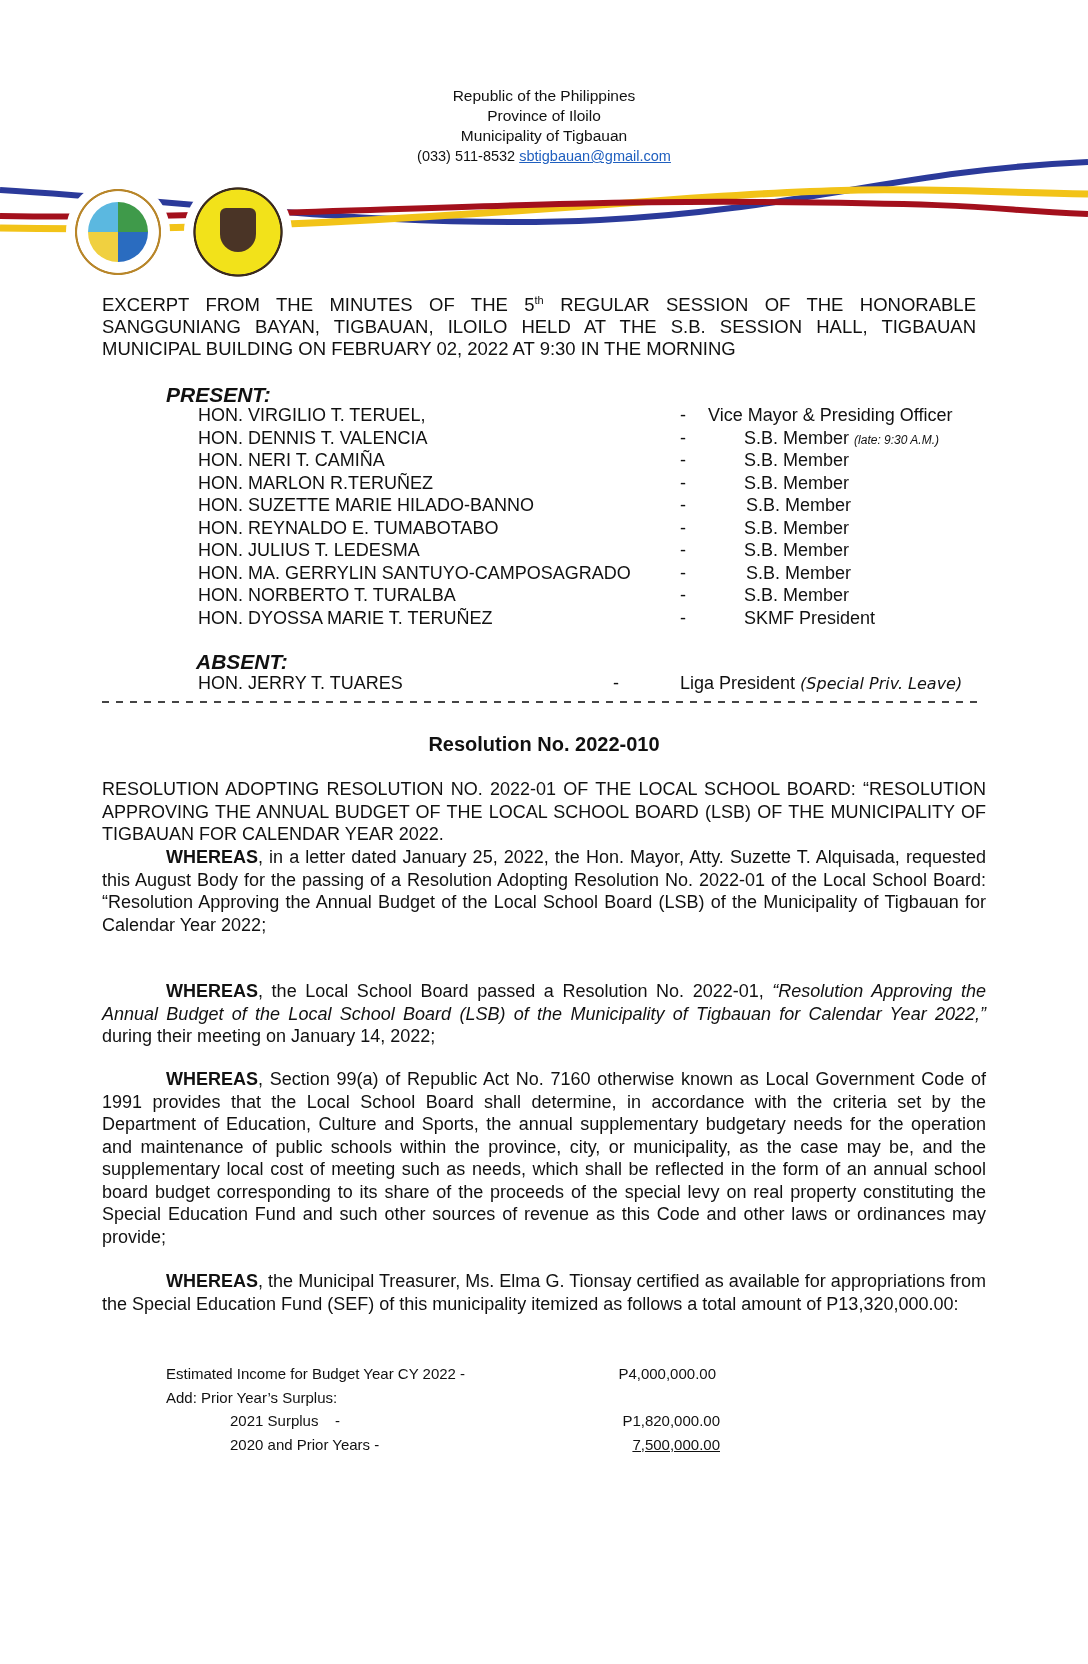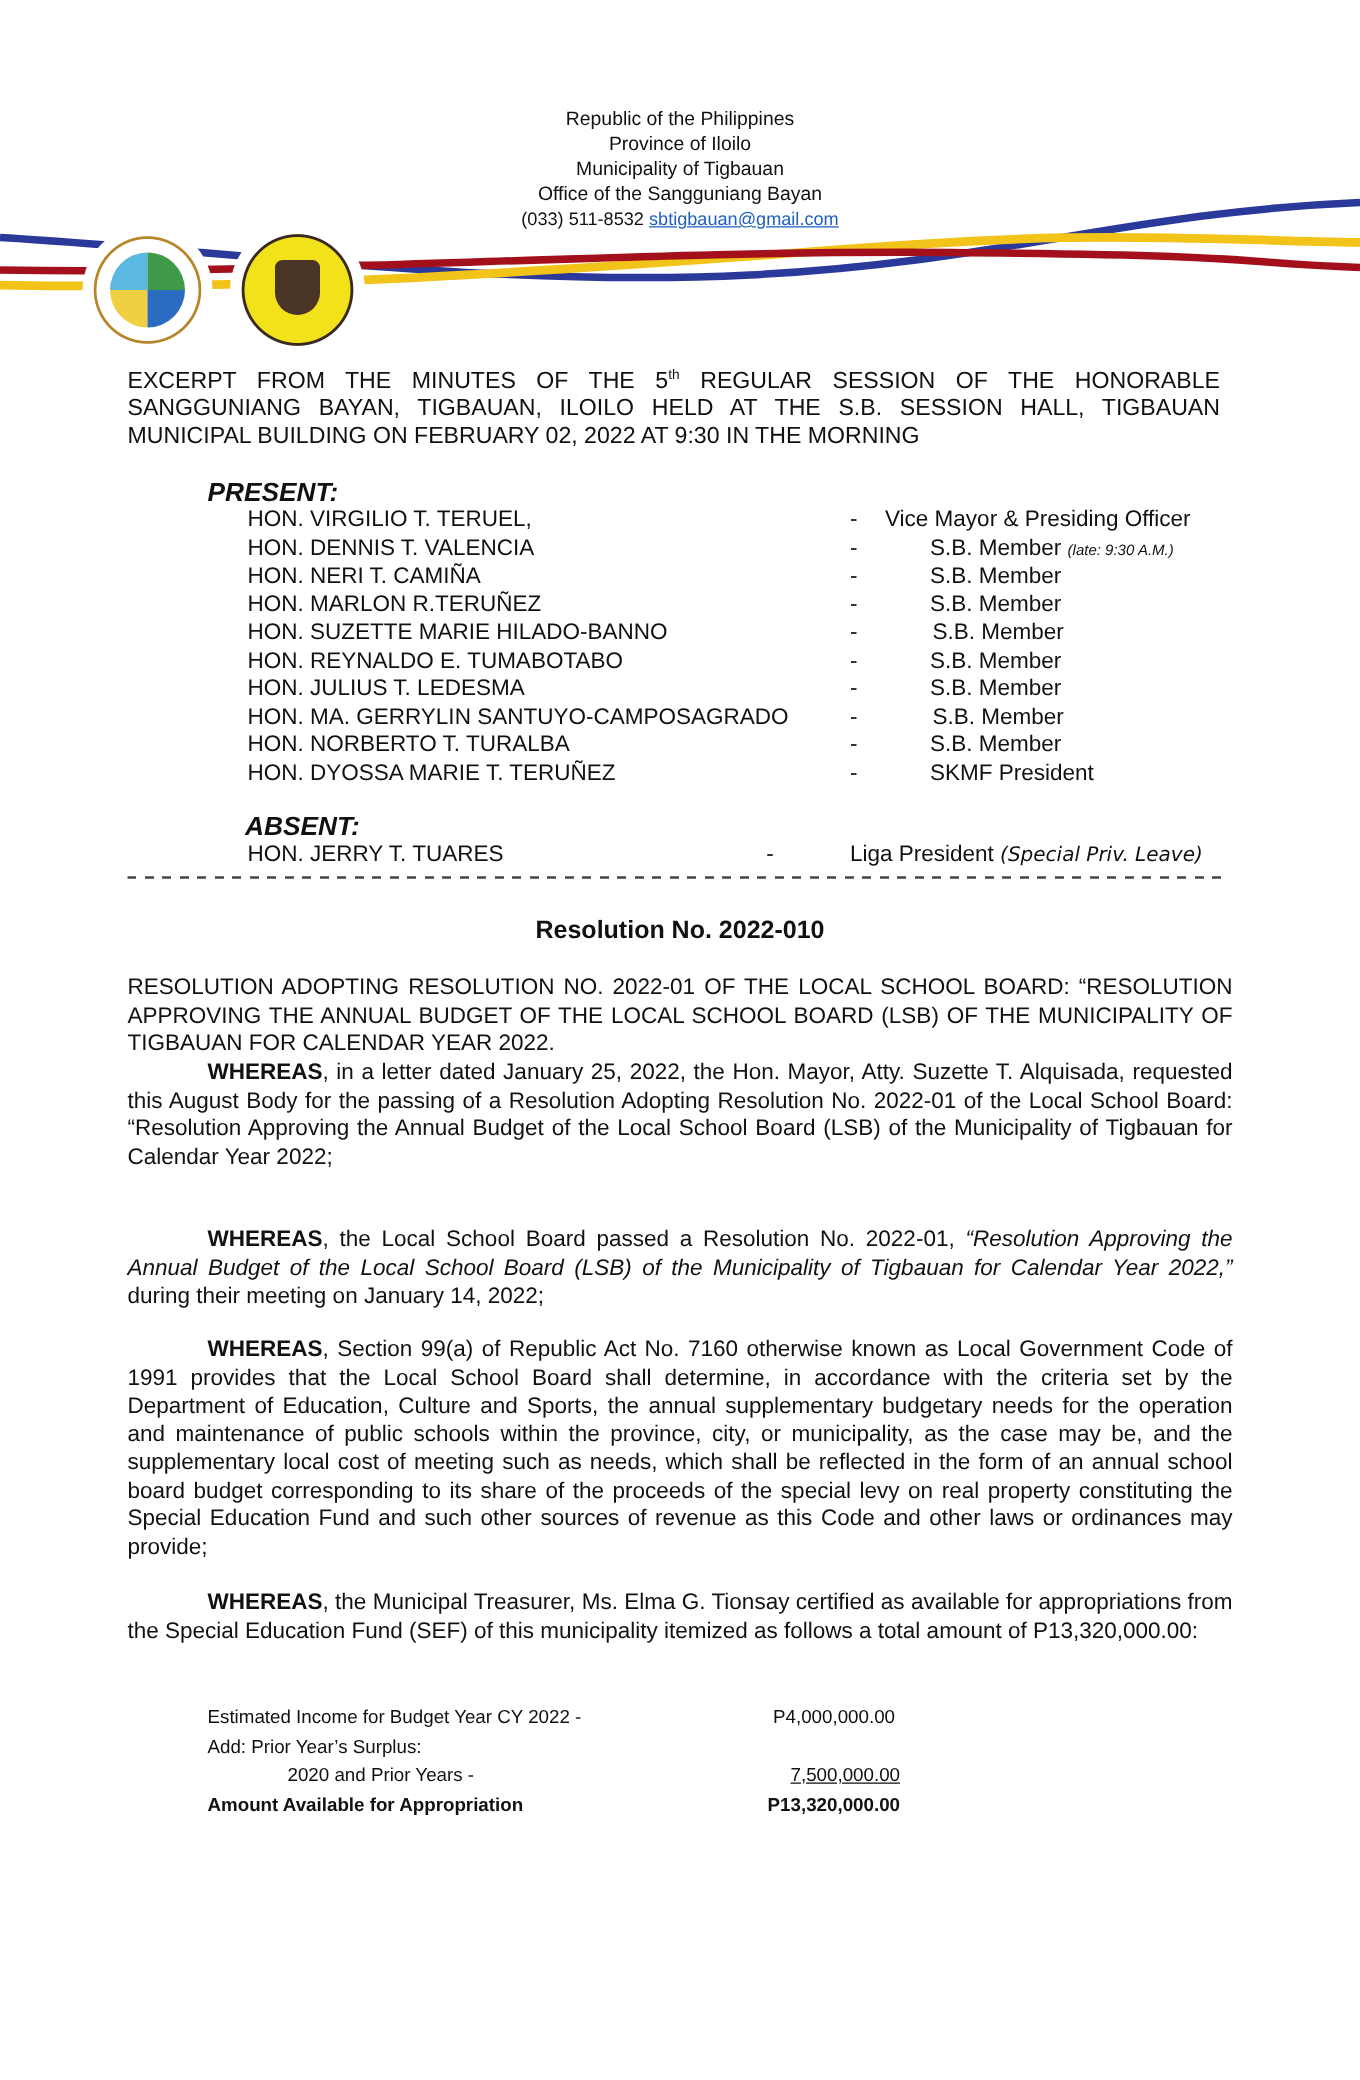--- a/index.html
+++ b/index.html
@@ -61,21 +61,20 @@
   <div class="q" style="left:52px;top:52px;background:#2a6cc0;border-radius:0 0 30px 0;"></div>
 </div>
 <div class="seal seal2">
   <div class="shield"></div>
 </div>
 
 <div class="letterhead">
   <div>Republic of the Philippines</div>
   <div>Province of Iloilo</div>
   <div>Municipality of Tigbauan</div>
-  <div>Office of the Sangguniang Bayan</div>
   <div class="addr">
     <span>(033) 511-8532</span>
     <a>sbtigbauan@gmail.com</a>
   </div>
 </div>
 
 <div class="heading"><span>EXCERPT FROM THE MINUTES OF THE 5</span><sup>th</sup><span> REGULAR SESSION OF THE HONORABLE SANGGUNIANG BAYAN, TIGBAUAN, ILOILO HELD AT THE S.B. SESSION HALL, TIGBAUAN MUNICIPAL BUILDING ON FEBRUARY 02, 2022 AT 9:30 IN THE MORNING</span></div>
 
 <div class="label" style="left:166px;top:383px;">PRESENT:</div>
 
@@ -157,20 +156,20 @@
 
 <div class="table">
   <div class="trow">
     <span class="tlabel">Estimated Income for Budget Year CY 2022 -</span>
     <span class="tamt" style="right:30px;">P4,000,000.00</span>
   </div>
   <div class="trow">
     <span class="tlabel">Add: Prior Year’s Surplus:</span>
   </div>
   <div class="trow">
+    <span class="tlabel tsub" style="white-space:pre;">2021 Surplus    -</span>
+    <span class="tamt" style="right:26px;">P1,820,000.00</span>
+  </div>
+  <div class="trow">
     <span class="tlabel tsub">2020 and Prior Years -</span>
     <span class="tamt ul" style="right:26px;">7,500,000.00</span>
-  </div>
-  <div class="trow bold">
-    <span class="tlabel">Amount Available for Appropriation</span>
-    <span class="tamt" style="right:26px;">P13,320,000.00</span>
   </div>
 </div>
 
 </body></html>

